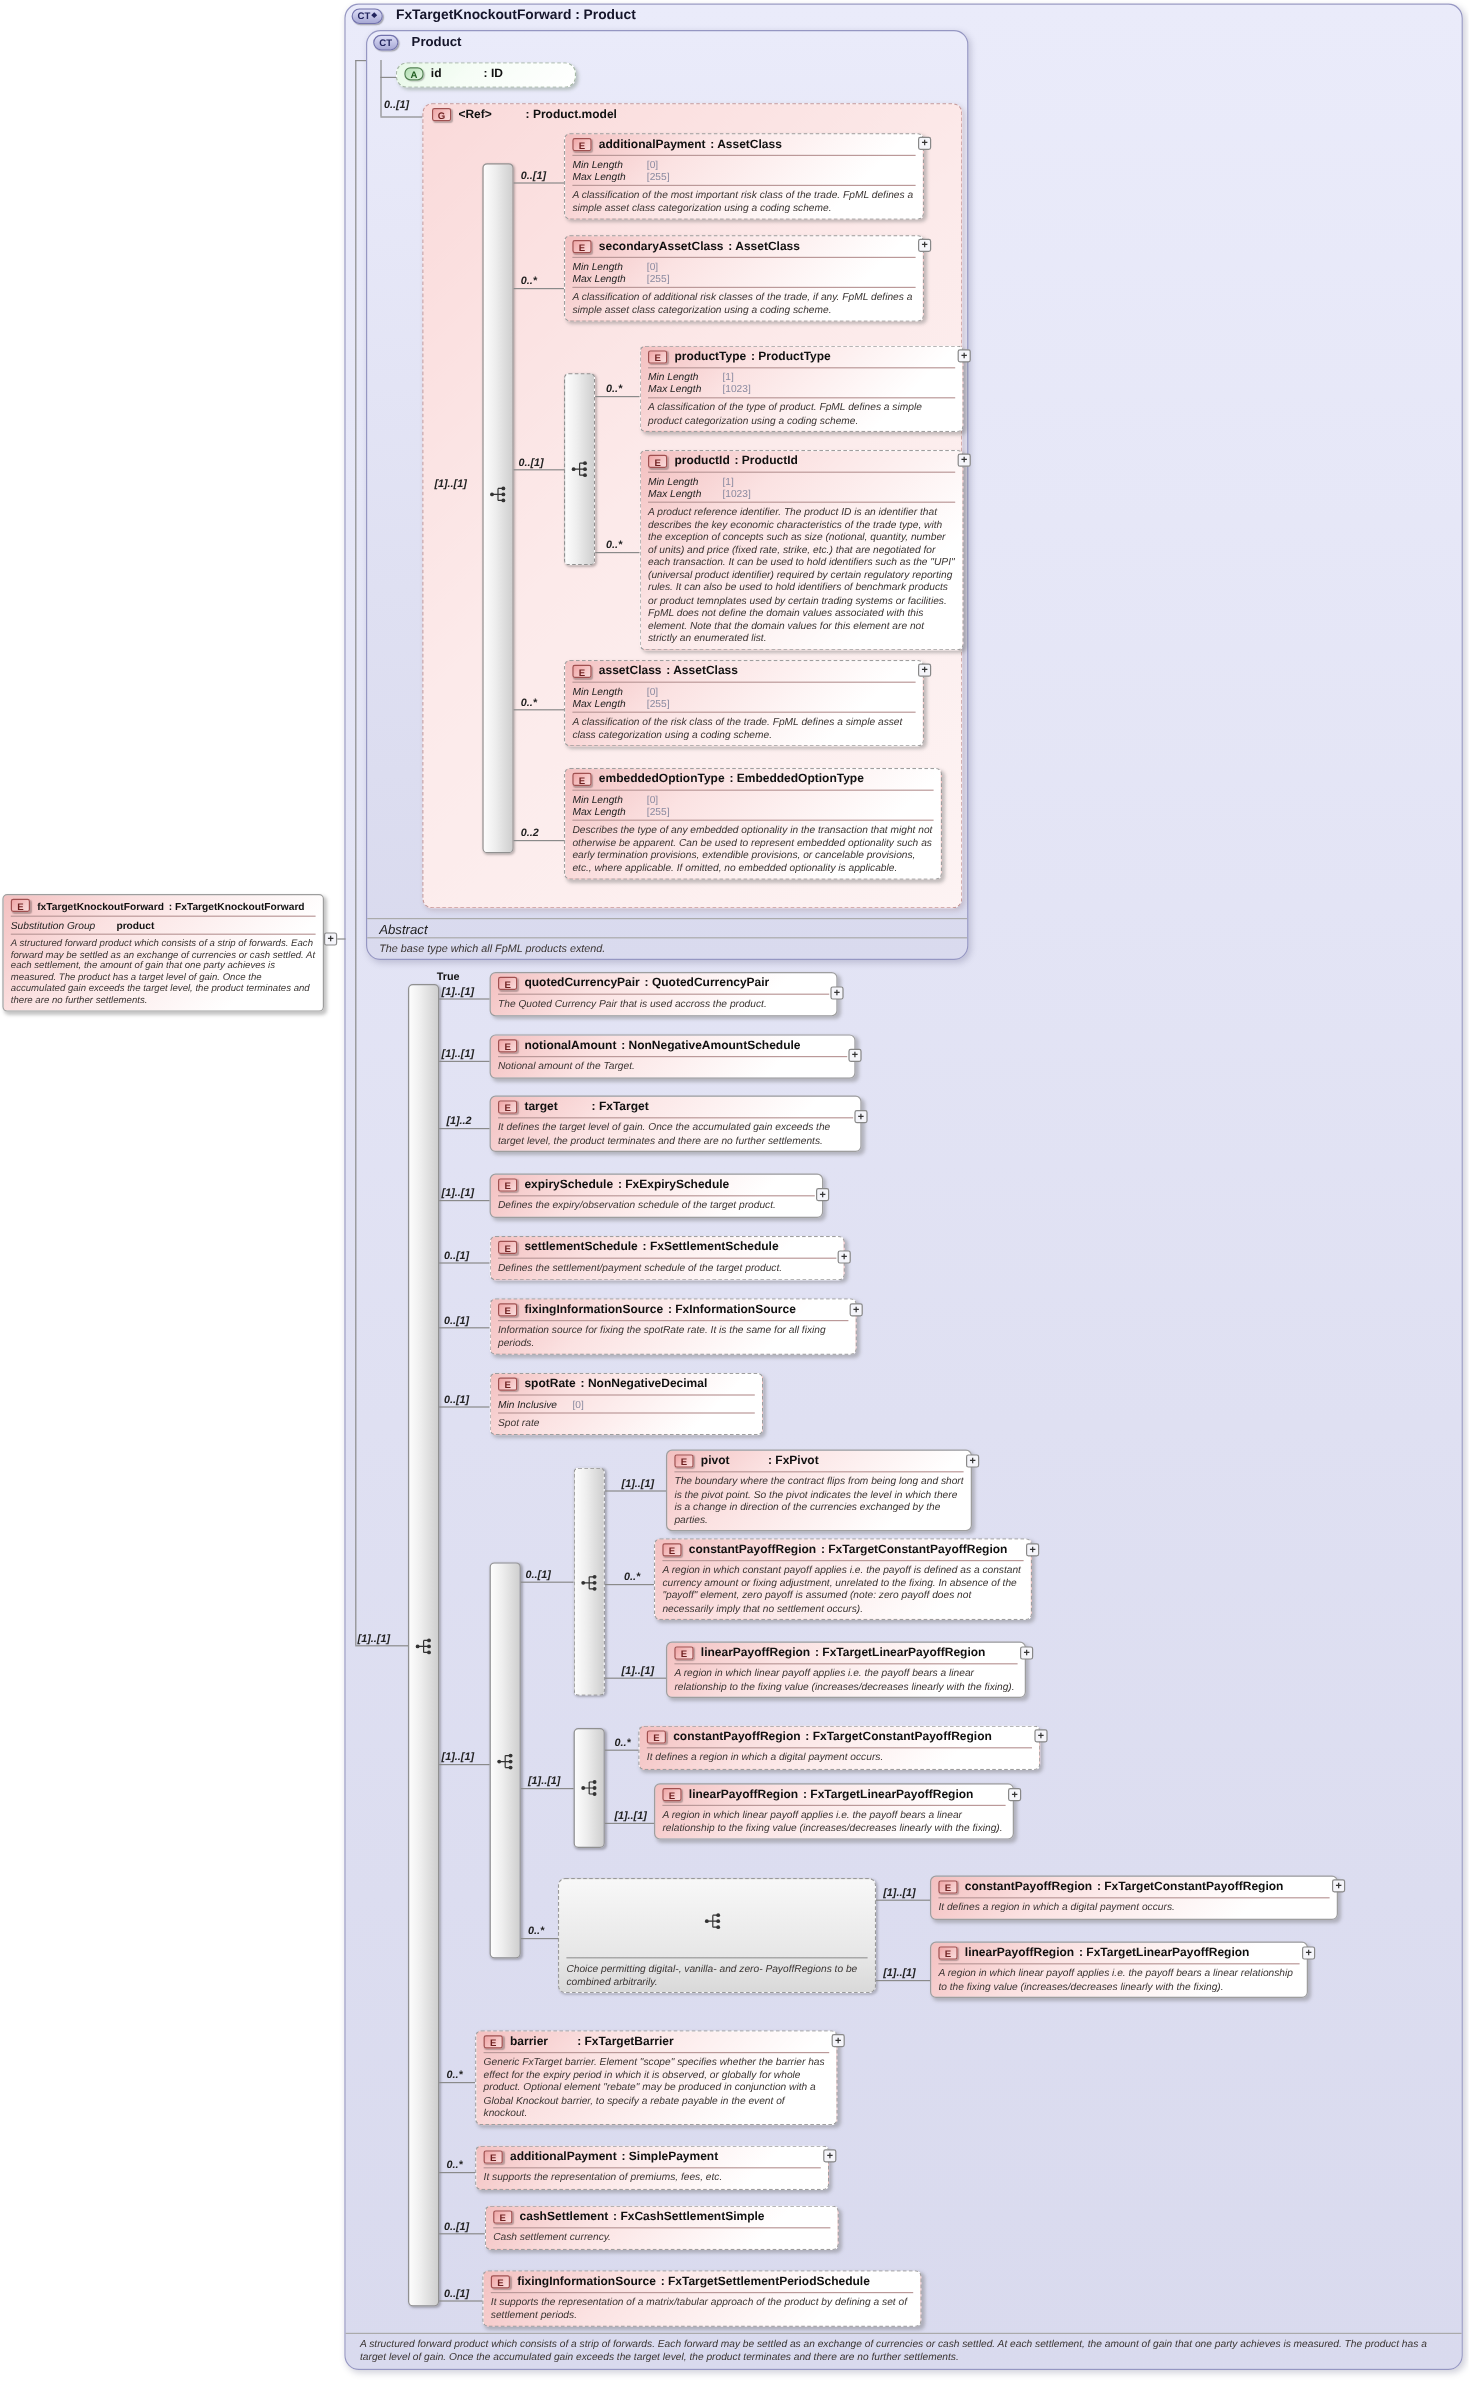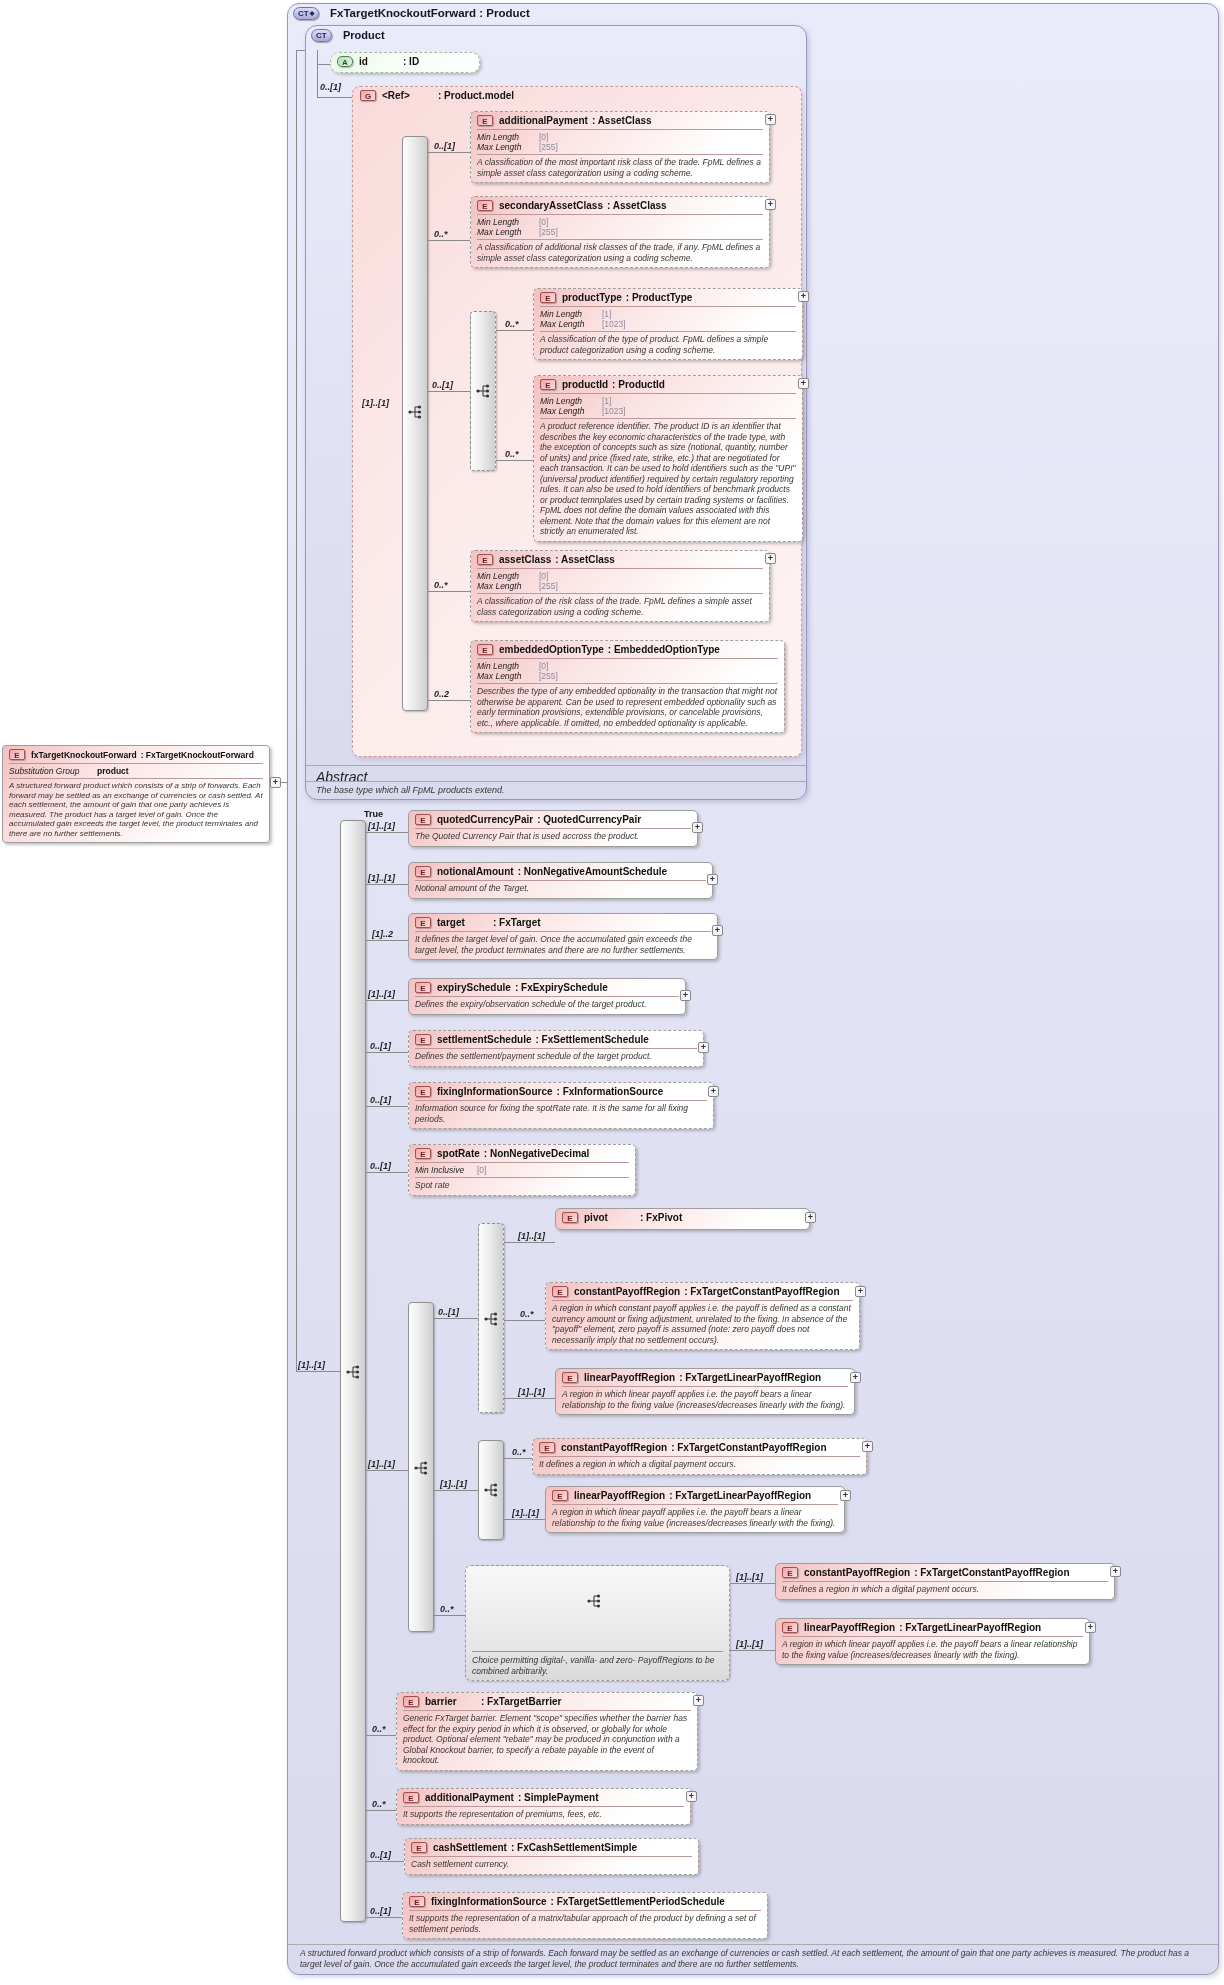--- a/index.html
+++ b/index.html
@@ -43,21 +43,21 @@
   .bar{position:absolute;width:26px;border:1px solid #909090;border-radius:4px;
     background:linear-gradient(90deg,#fdfdfd 0%,#eeeeee 40%,#cfcfcf 100%);box-shadow:1px 1px 2px rgba(0,0,0,.25);}
   .bar.dashed{border-style:dashed;}
   .glyph{position:absolute;width:14px;height:16px;}
   .plus{position:absolute;width:11px;height:11px;border:1px solid #888;background:#f5f5fa;color:#333;
     font-size:9px;line-height:9px;text-align:center;border-radius:2px;font-weight:bold;}
   .chbox{position:absolute;border:1px dashed #999;border-radius:6px;
     background:linear-gradient(180deg,#f8f8f8 0%,#e6e6e6 70%,#d9d9d9 100%);box-shadow:1px 1px 2px rgba(0,0,0,.2);}
   .chdoc{position:absolute;left:6px;right:6px;bottom:4px;border-top:1px solid #999;padding-top:3px;
     font-size:8.5px;font-style:italic;color:#3a3432;line-height:10.5px;}
-  .meta-label{position:absolute;font-size:14px;font-style:italic;color:#222;}
+  .meta-label{position:absolute;font-size:11px;font-style:italic;color:#222;}
   .meta-value{position:absolute;font-size:9px;font-weight:bold;color:#111;margin-top:40px;}
   .meta-doc{position:absolute;font-size:9px;font-style:italic;color:#3a3432;}
   .footer-doc{position:absolute;font-size:8.5px;font-style:italic;color:#3a3432;line-height:10.5px;}
   .subst{display:flex;border-top:1px solid #bb9999;margin-top:1px;padding:2px 0 1px 0;font-size:8.5px;line-height:10px;}
   .subst .sl{font-style:italic;color:#222;width:88px;}
   .subst .sv{font-weight:bold;color:#111;}
   .ldoc{border-top:1px solid #bb9999;margin-top:1px;padding-top:2px;font-size:8px;font-style:italic;color:#3a3432;line-height:9.5px;}
 </style>
 </head>
 <body>
@@ -380,20 +380,21 @@
     </svg>
 
   <div class="hline" style="left:504px;top:1242px;width:51px;"></div>
   <div class="card" style="left:518px;top:1231px;">[1]..[1]</div>
   <div class="ebox" style="left:555px;top:1208px;width:255px;">
     <div class="ehead">
         <span class="badge e-badge">E</span>
         <span class="pad">pivot</span>
         <span class="etype">: FxPivot</span>
       </div>
+    <div class="edoc">The boundary where the contract flips from being long and short is the pivot point. So the pivot indicates the level in which there is a change in direction of the currencies exchanged by the parties.</div>
   </div>
   <div class="plus" style="left:805px;top:1212px;">+</div>
 
   <div class="hline" style="left:504px;top:1320px;width:41px;"></div>
   <div class="card" style="left:520px;top:1309px;">0..*</div>
   <div class="ebox dashed" style="left:545px;top:1282px;width:315px;">
     <div class="ehead">
         <span class="badge e-badge">E</span>
         <span>constantPayoffRegion</span>
         <span class="etype">: FxTargetConstantPayoffRegion</span>
@@ -444,21 +445,21 @@
         <span class="badge e-badge">E</span>
         <span>linearPayoffRegion</span>
         <span class="etype">: FxTargetLinearPayoffRegion</span>
       </div>
     <div class="edoc">A region in which linear payoff applies i.e. the payoff bears a linear relationship to the fixing value (increases/decreases linearly with the fixing).</div>
   </div>
   <div class="plus" style="left:840px;top:1490px;">+</div>
 
   <div class="hline" style="left:434px;top:1615px;width:31px;"></div>
   <div class="card" style="left:440px;top:1604px;">0..*</div>
-  <div class="chbox" style="left:465px;top:1565px;width:265px;height:116px;">
+  <div class="chbox" style="left:465px;top:1565px;width:265px;height:96px;">
     <svg class="glyph" style="left:121px;top:27px;" viewBox="0 0 14 16">
         <path d="M2 8h5M7 3v10M7 3h4M7 8h4M7 13h4" stroke="#333" fill="none" stroke-width="1"></path>
         <circle cx="2" cy="8" r="1.6" fill="#333"></circle>
         <circle cx="11.5" cy="3" r="1.6" fill="#333"></circle>
         <circle cx="11.5" cy="8" r="1.6" fill="#333"></circle>
         <circle cx="11.5" cy="13" r="1.6" fill="#333"></circle>
       </svg>
     <div class="chdoc">Choice permitting digital-, vanilla- and zero- PayoffRegions to be combined arbitrarily.</div>
   </div>
 

